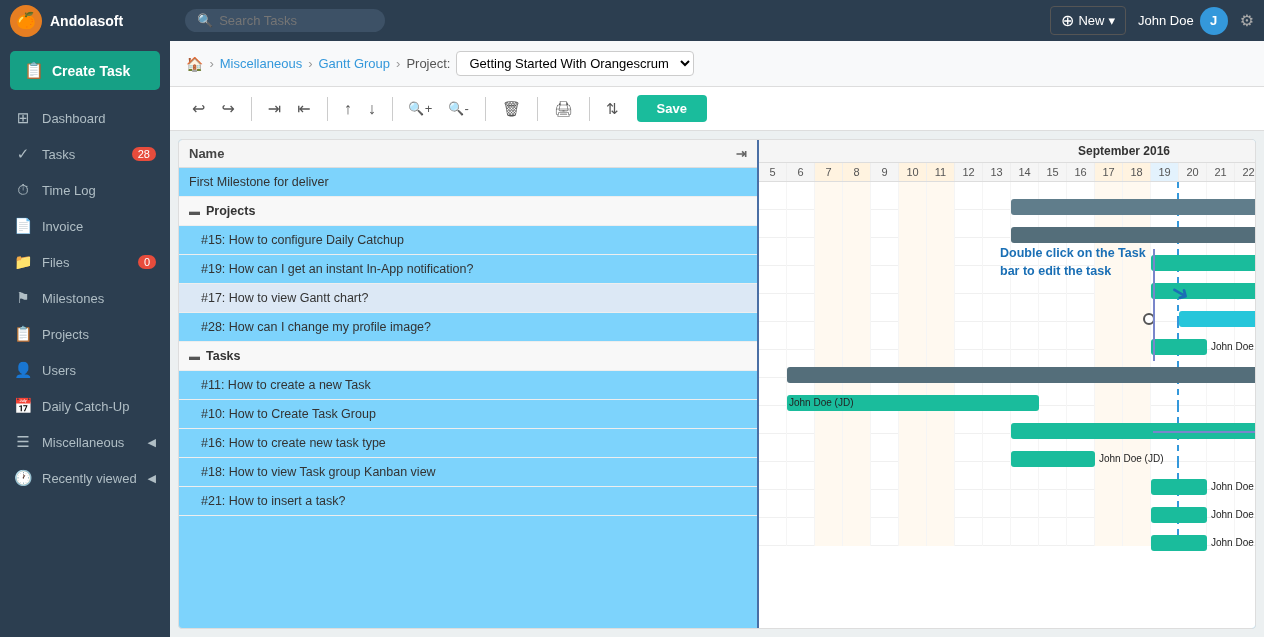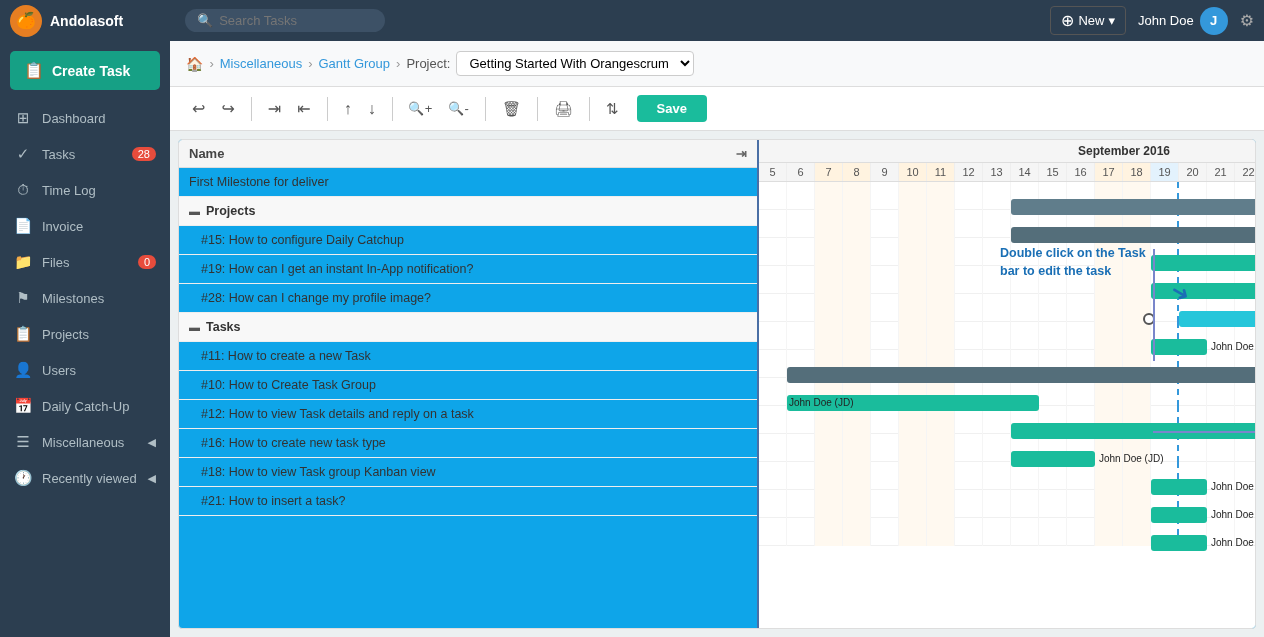--- a/index.html
+++ b/index.html
@@ -69,21 +69,21 @@
     .tb-btn {
       background: none; border: none; color: #555; cursor: pointer; padding: 4px 6px;
       font-size: 16px; border-radius: 3px; display: flex; align-items: center;
     }
     .save-btn {
       background: #1abc9c; color: white; border: none; border-radius: 4px;
       padding: 6px 20px; font-size: 13px; cursor: pointer; font-weight: bold; margin-left: 8px;
     }
 
     
-    .gantt-container { display: flex; flex: 1; overflow: hidden; background: #0ea5e9; margin: 8px; border: 1px solid #ddd; border-radius: 4px; }
+    .gantt-container { display: flex; flex: 1; overflow: hidden; background: #7dd3fc; margin: 8px; border: 1px solid #ddd; border-radius: 4px; }
 
     
     .task-list { width: 580px; min-width: 580px; border-right: 2px solid #4a6fa5; overflow-y: auto; }
     .task-list-header {
       display: flex; align-items: center; background: #f5f5f5; border-bottom: 1px solid #ddd;
       padding: 6px 10px; font-weight: bold; color: #444; position: sticky; top: 0;
     }
     .task-list-header .expand-icon { margin-left: auto; cursor: pointer; color: #666; }
     .task-row {
       padding: 7px 10px; border-bottom: 1px solid #eee; color: #333; font-size: 12.5px;
@@ -261,36 +261,36 @@
       <div class="task-row section-header">
         <span class="section-toggle">▬</span>
         <span>Projects</span>
       </div>
       <div class="task-row sub">
         <span>#15: How to configure Daily Catchup</span>
       </div>
       <div class="task-row sub">
         <span>#19: How can I get an instant In-App notification?</span>
       </div>
+      <div class="task-row sub selected">
+        <span>#17: How to view Gantt chart?</span>
+      </div>
       <div class="task-row sub">
         <span>#28: How can I change my profile image?</span>
       </div>
 
       <div class="task-row section-header">
         <span class="section-toggle">▬</span>
         <span>Tasks</span>
       </div>
       <div class="task-row sub">
         <span>#11: How to create a new Task</span>
       </div>
       <div class="task-row sub">
         <span>#10: How to Create Task Group</span>
-      </div>
-      <div class="task-row sub">
-        <span>#12: How to view Task details and reply on a task</span>
       </div>
       <div class="task-row sub">
         <span>#16: How to create new task type</span>
       </div>
       <div class="task-row sub">
         <span>#18: How to view Task group Kanban view</span>
       </div>
       <div class="task-row sub">
         <span>#21: How to insert a task?</span>
       </div>

